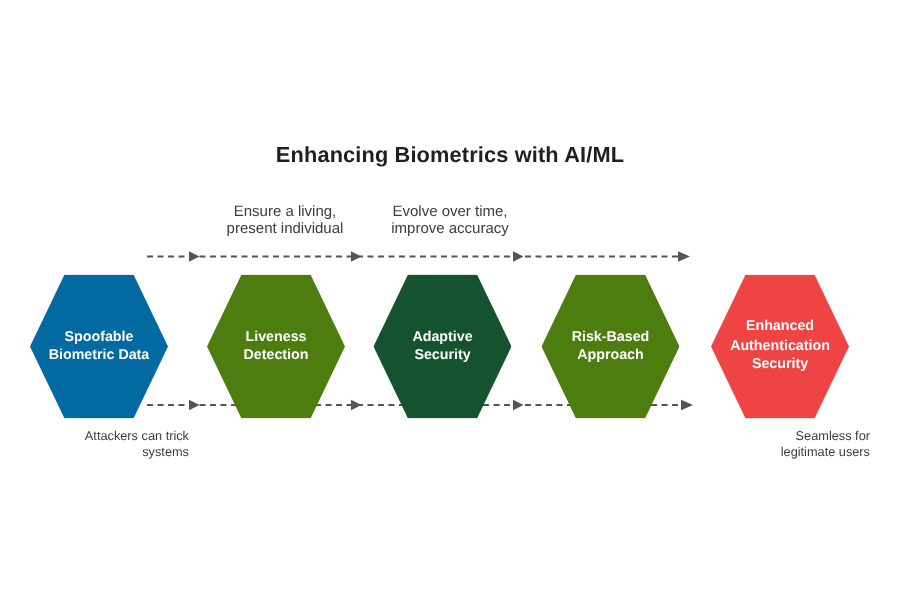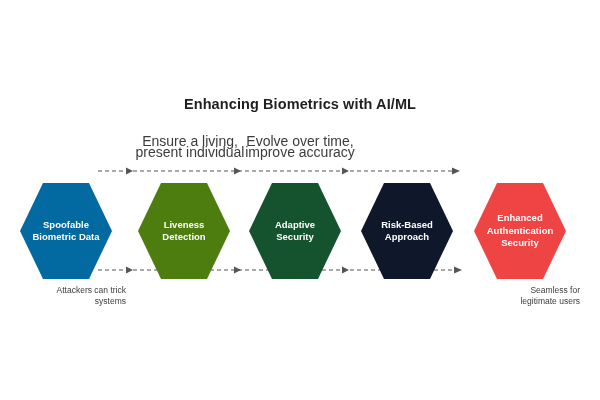--- a/index.html
+++ b/index.html
@@ -19,21 +19,21 @@
     font-size:14.5px;
     font-weight:bold;
     color:#1f1f1f;
     letter-spacing:0.1px;
   }
   .top-label{
     position:absolute;
     top:136px;
     width:130px;
     text-align:center;
-    font-size:14px;
+    font-size:10px;
     line-height:11px;
     color:#3c3c3c;
     white-space:pre-line;
   }
   .bottom-label{
     position:absolute;
     top:285px;
     width:120px;
     text-align:right;
     font-size:8.5px;
@@ -101,21 +101,21 @@
     <polygon points="342,266.5 349,270 342,273.5" fill="#555555"></polygon>
     <polygon points="454,266.5 462,270 454,273.5" fill="#555555"></polygon>
   </svg>
 
   <div class="hex hex-1" style="background: #0369a1;">Spoofable
 Biometric Data</div>
   <div class="hex hex-2" style="background: #4d7c0f;">Liveness
 Detection</div>
   <div class="hex hex-3" style="background: #14532d;">Adaptive
 Security</div>
-  <div class="hex hex-4" style="background: #0f172a;">Risk-Based
+  <div class="hex hex-4" style="background: #4d7c0f;">Risk-Based
 Approach</div>
   <div class="hex hex-5" style="background: #ef4444;">Enhanced
 Authentication
 Security</div>
 
   <div class="bottom-label bl-1">Attackers can trick
 systems</div>
   <div class="bottom-label bl-2">Seamless for
 legitimate users</div>
 

